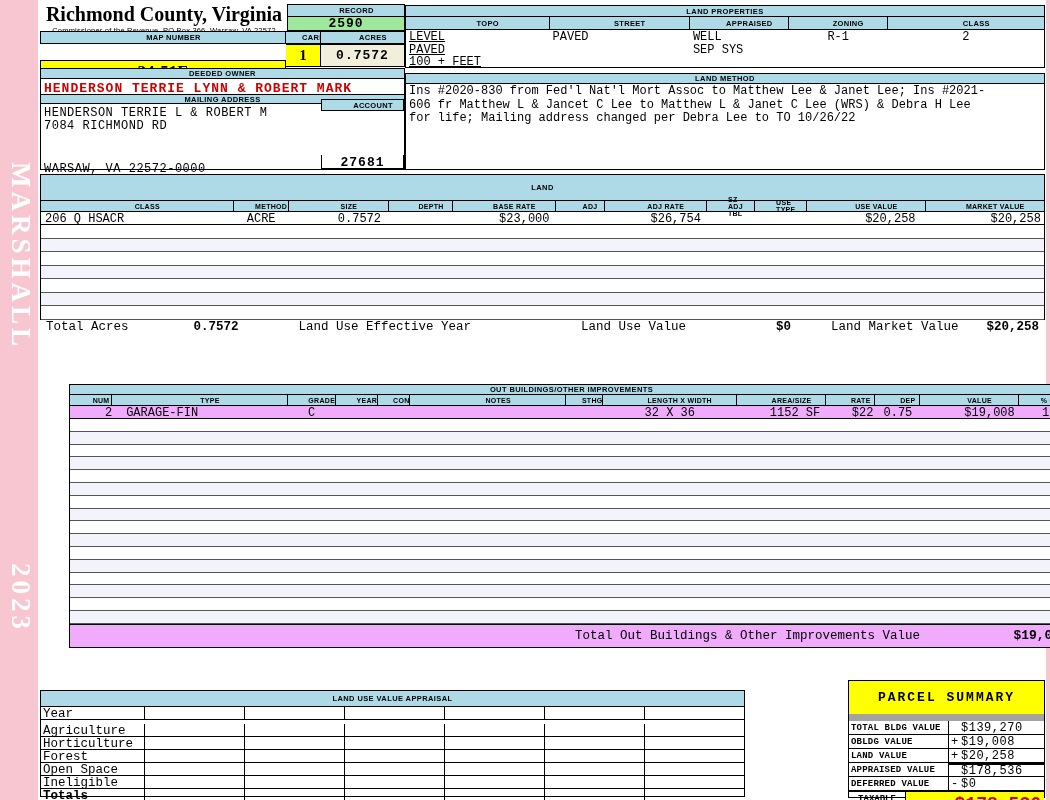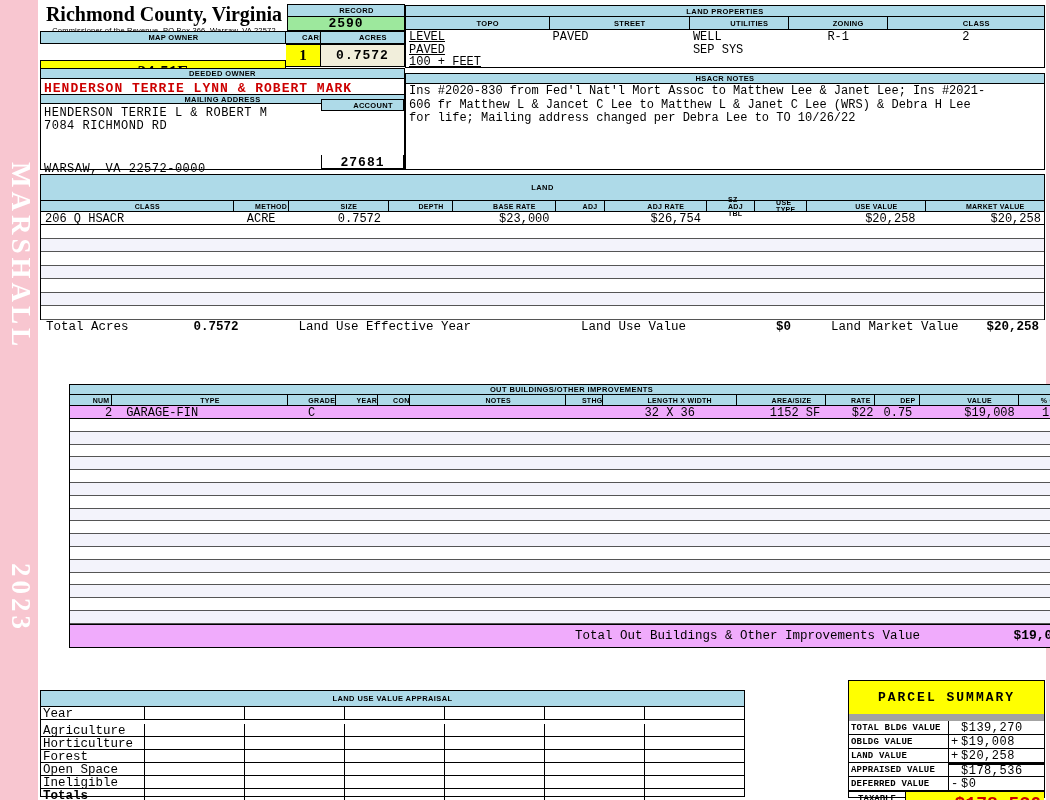--- a/index.html
+++ b/index.html
@@ -114,33 +114,33 @@
   <div class="abs" style="left:42px; top:3px; width:244px;">
     <div class="title">Richmond County, Virginia</div>
     <div class="subtitle">Commissioner of the Revenue, PO Box 366, Warsaw, VA 22572</div>
   </div>
 
   <div class="abs" style="left:287px; top:4px; width:118px;">
     <div class="hcell" style="height:13px;">RECORD</div>
     <div class="record-val" style="height:14px;">2590</div>
   </div>
 
-  <div class="abs hcell" style="left:40px; top:31px; width:246px; height:13px;">MAP OWNER</div>
+  <div class="abs hcell" style="left:40px; top:31px; width:246px; height:13px;">MAP NUMBER</div>
   <div class="abs hcell" style="left:286px; top:31px; width:35px; height:13px; border-left:none;">CARD</div>
   <div class="abs hcell" style="left:321px; top:31px; width:84px; height:13px; border-left:none;">ACRES</div>
   <div class="abs map-val" style="left:40px; top:60px; width:246px; height:23px;">24-51E</div>
   <div class="abs card-val" style="left:286px; top:44px; width:35px; height:23px;">1</div>
   <div class="abs acres-val" style="left:321px; top:44px; width:84px; height:23px;">0.7572</div>
 
   <div id="land-props" class="abs">
     <div class="bar" style="height:11px; border:none; border-bottom:1px solid #000;">LAND PROPERTIES</div>
     <div id="lp-cols">
       <div class="hcell" style="width:22.5%;">TOPO</div>
       <div class="hcell" style="width:22%;">STREET</div>
-      <div class="hcell" style="width:15.5%;">UTILITIES</div>
+      <div class="hcell" style="width:15.5%;">APPRAISED</div>
       <div class="hcell" style="width:15.5%;">ZONING</div>
       <div class="hcell" style="width:24.5%;">CLASS</div>
     </div>
     <div id="lp-body">
       <div class="lp-col" style="width:22.5%;text-decoration:underline;">
         <div class="lp-cell">LEVEL</div>
         <div class="lp-cell">PAVED</div>
         <div class="lp-cell">100 + FEET</div>
       </div>
       <div class="lp-col" style="width:22%;">
@@ -176,21 +176,21 @@
       <div class="addr-line"></div>
       <div class="addr-line" style="margin-top:17px;">WARSAW, VA 22572-0000</div>
       <div id="account-box">
         <div class="hcell">ACCOUNT</div>
         <div id="account-val">27681</div>
       </div>
     </div>
   </div>
 
   <div id="land-notes" class="abs">
-    <div class="bar" style="height:10px; border:none; border-bottom:1px solid #000;">HSACR NOTES</div>
+    <div class="bar" style="height:10px; border:none; border-bottom:1px solid #000;">LAND METHOD</div>
     <div style="padding-top:1px;">
       <div class="note-line">Ins #2020-830 from Fed'l Nat'l Mort Assoc to Matthew Lee &amp; Janet Lee; Ins #2021-</div>
       <div class="note-line">606 fr Matthew L &amp; Jancet C Lee to Matthew L &amp; Janet C Lee (WRS) &amp; Debra H Lee</div>
       <div class="note-line">for life; Mailing address changed per Debra Lee to TO 10/26/22</div>
     </div>
   </div>
 
   <div id="land-sec" class="abs">
     <div class="bar" style="height:26px; border:none; border-bottom:1px solid #000; flex:0 0 auto;">LAND</div>
     <div class="tbl-colhdr" style="flex:0 0 auto;">

